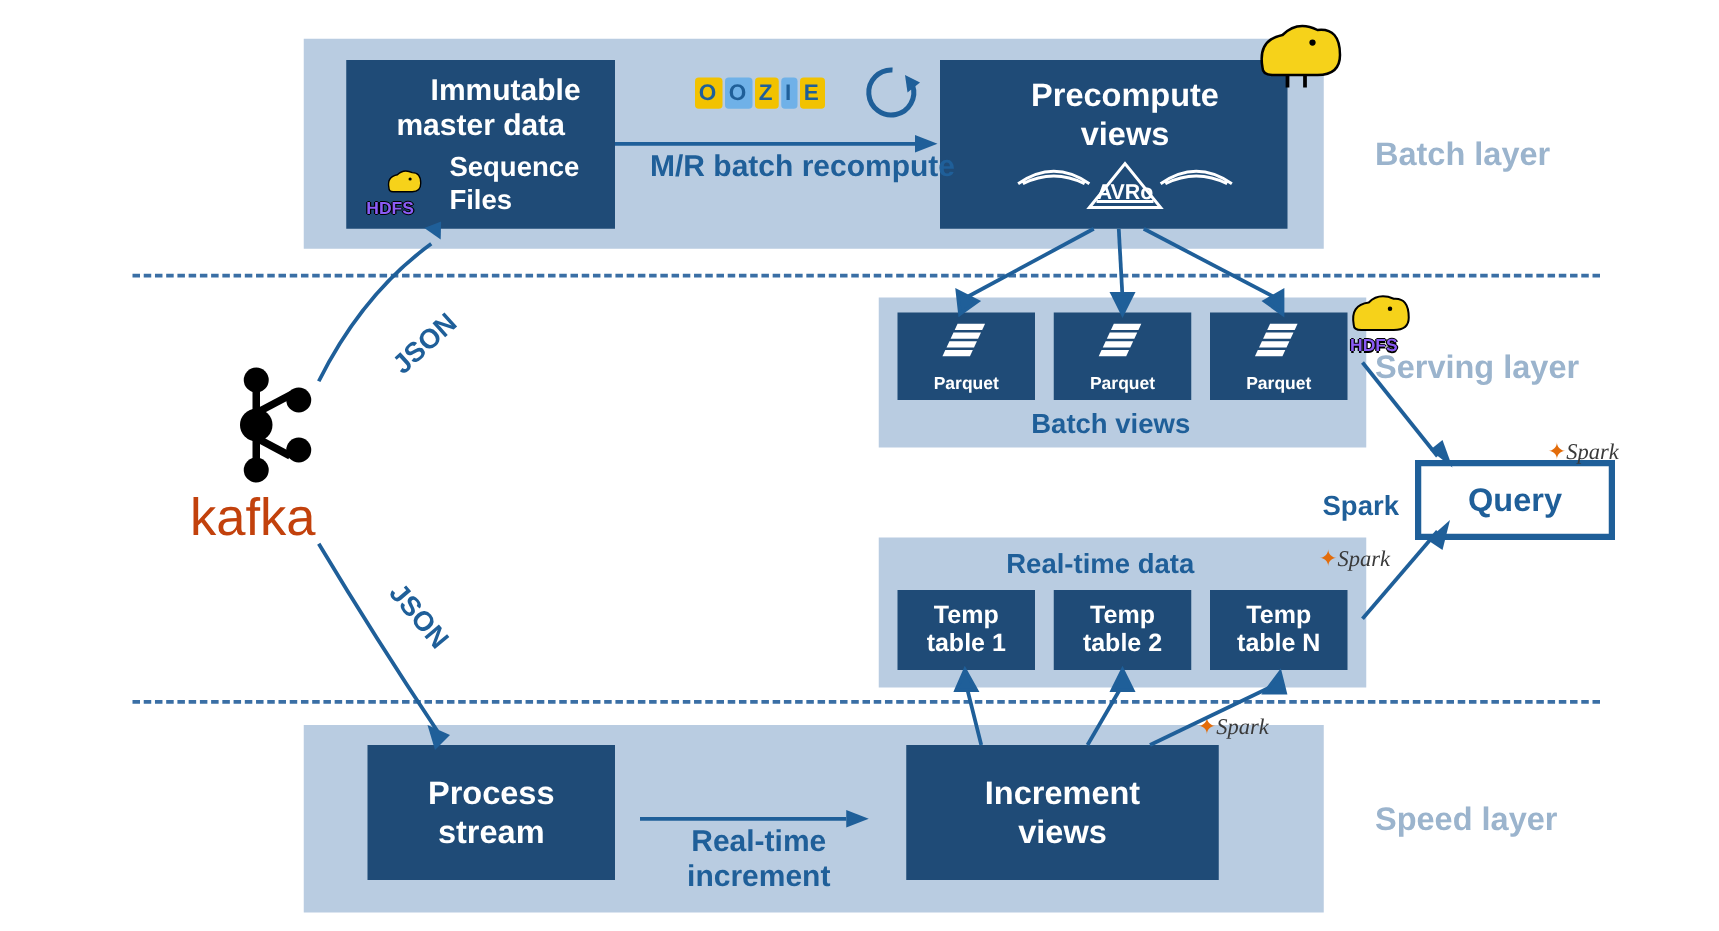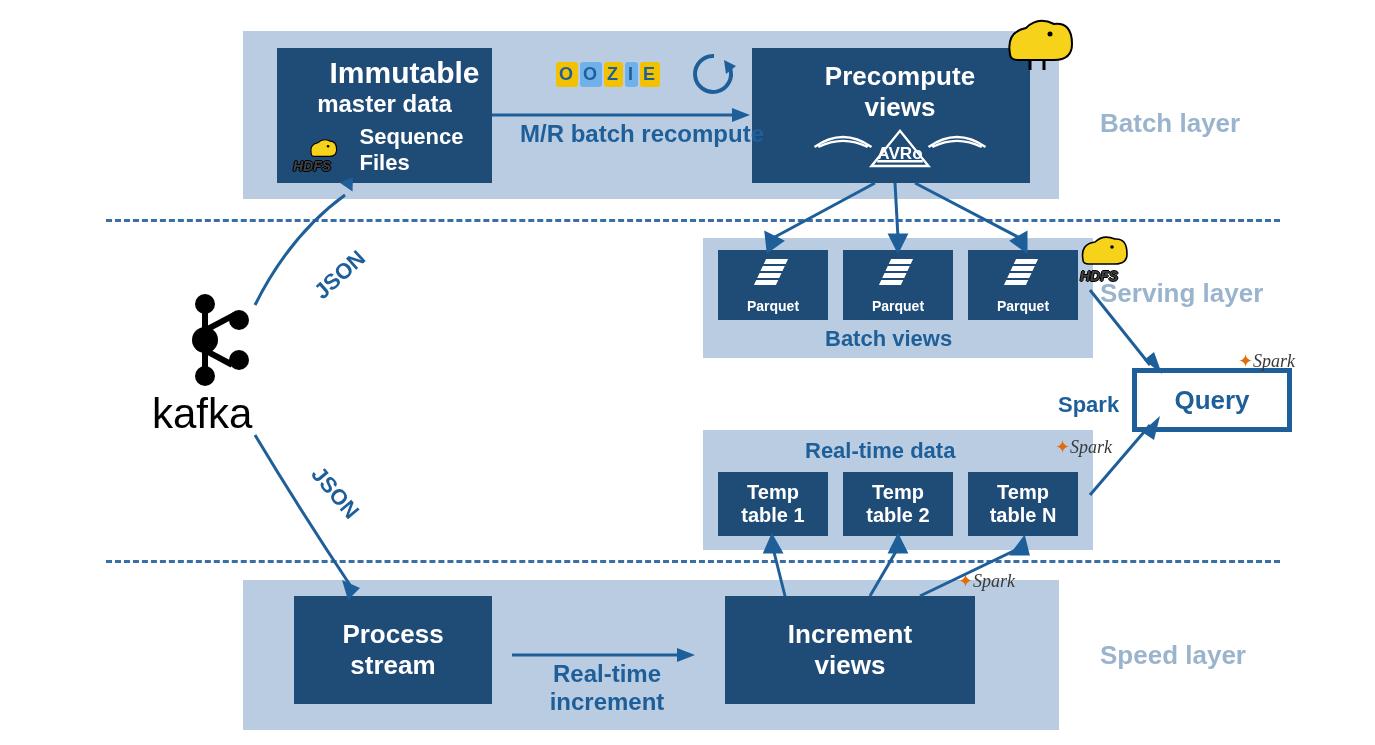--- a/index.html
+++ b/index.html
@@ -4,36 +4,36 @@
 <style>
   * { box-sizing: border-box; margin: 0; padding: 0; }
   body { font-family: Arial, Helvetica, sans-serif; background: #fff; width: 1375px; height: 745px; position: relative; }
   .layer-box { position: absolute; background: #b9cce1; }
   .dark-box { position: absolute; background: #1f4b77; color: #fff; text-align: center; display: flex; flex-direction: column; align-items: center; justify-content: center; font-size: 22px; font-weight: 600; }
   .layer-label { position: absolute; color: #9bb4cd; font-size: 26px; font-weight: 600; }
   .blue-text { position: absolute; color: #1f5f99; font-weight: 600; }
   .dashed-line { position: absolute; border-top: 3px dashed #3a6fa5; height: 0; }
   .query-box { position: absolute; background: #fff; border: 5px solid #1f5f99; color: #1f5f99; font-size: 26px; font-weight: 700; display: flex; align-items: center; justify-content: center; }
   svg.arrow { position: absolute; overflow: visible; }
-  .kafka-label { position: absolute; color: #000000; font-weight: 400; font-family: Arial, sans-serif; }
+  .kafka-label { position: absolute; color: #c2410c; font-weight: 400; font-family: Arial, sans-serif; }
   .small-caption { color: #fff; font-size: 14px; margin-top: 7px; }
   .spark-badge { position: absolute; font-style: italic; font-size: 18px; font-family: Georgia, serif; color:#3a3a3a; }
   .spark-badge .star { color: #e36c0a; font-style: normal; }
-  .hdfs-badge { position: absolute; font-family: Arial; font-size: 14px; font-weight: 900; font-style: italic; color:#404040; text-shadow: -1px 0 #000,1px 0 #000,0 -1px #000,0 1px #000; }
+  .hdfs-badge { position: absolute; font-family: Arial; font-size: 14px; font-weight: 900; color:#8b5cf6; text-shadow: -1px 0 #000,1px 0 #000,0 -1px #000,0 1px #000; }
   .oozie { position: absolute; font-family: Arial; font-weight:700; font-size:18px; letter-spacing:2px; }
   .oozie span { display:inline-block; padding:2px 3px; border-radius:3px; margin:0 1px; }
   .parquet-tile { width:40px; height:30px; margin-bottom:4px; }
 </style>
 </head>
 <body>
 
 <div class="layer-box" style="left:243px; top:31px; width:816px; height:168px;"></div>
 
 <div class="dark-box" style="left:277px; top:48px; width:215px; height:135px;">
-  <div style="font-size:30px;margin-left:40px;">Immutable</div>
+  <div style="font-size:24px;margin-left:40px;">Immutable</div>
   <div style="font-size:24px;">master data</div>
   <div style="display:flex; align-items:center; gap:20px; margin-top:6px;">
     <div style="width:34px;height:28px;">
       <svg viewBox="0 0 40 32">
           <path d="M6 20 Q4 10 14 8 Q20 2 28 6 Q36 6 36 16 Q36 24 28 24 L10 24 Q6 24 6 20 Z" fill="#f6d21a" stroke="#000" stroke-width="1.3"></path>
           <circle cx="26" cy="12" r="1.5" fill="#000"></circle>
         </svg>
     </div>
     <div style="text-align:left;">
       <div style="font-size:22px;">Sequence</div>

